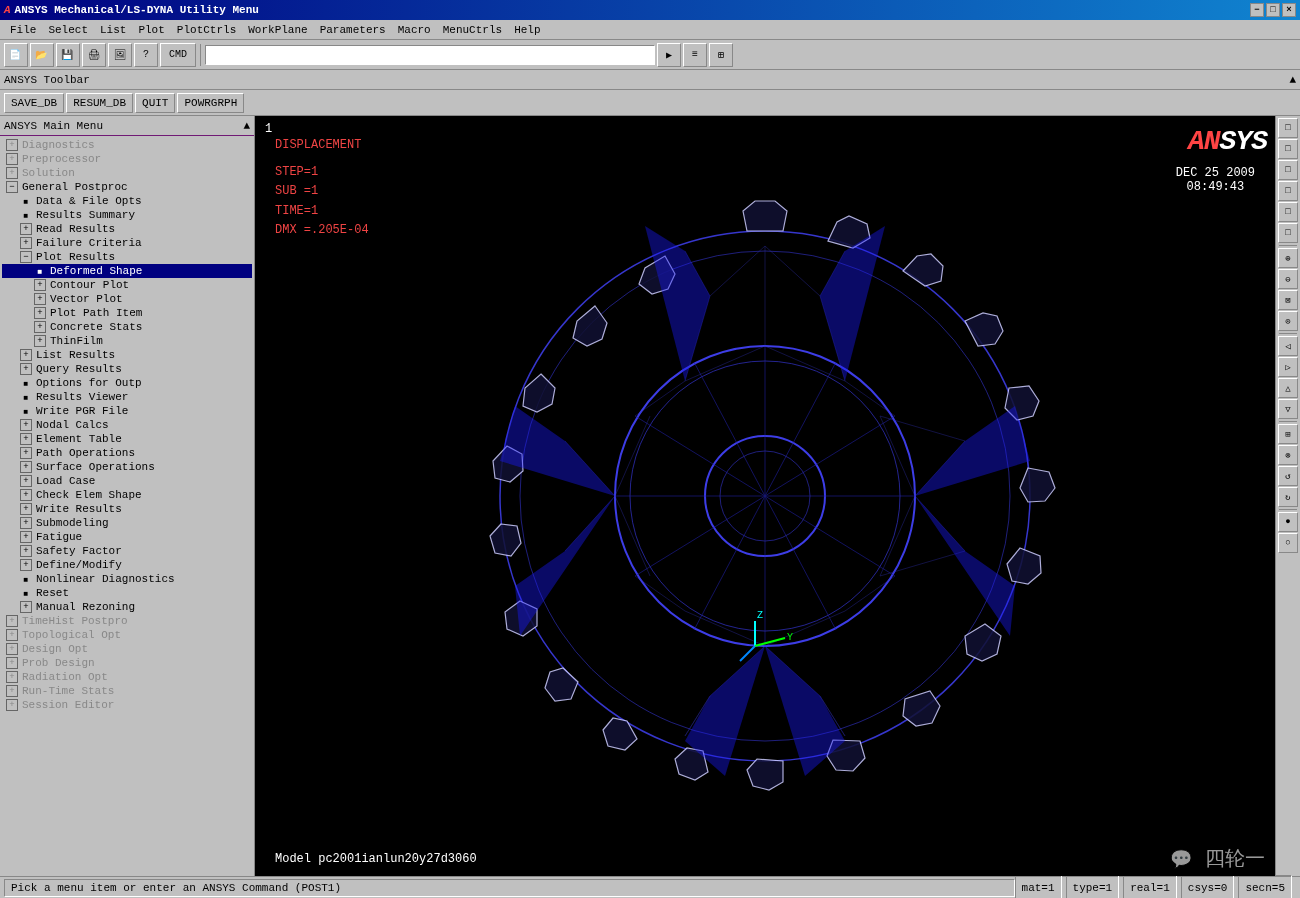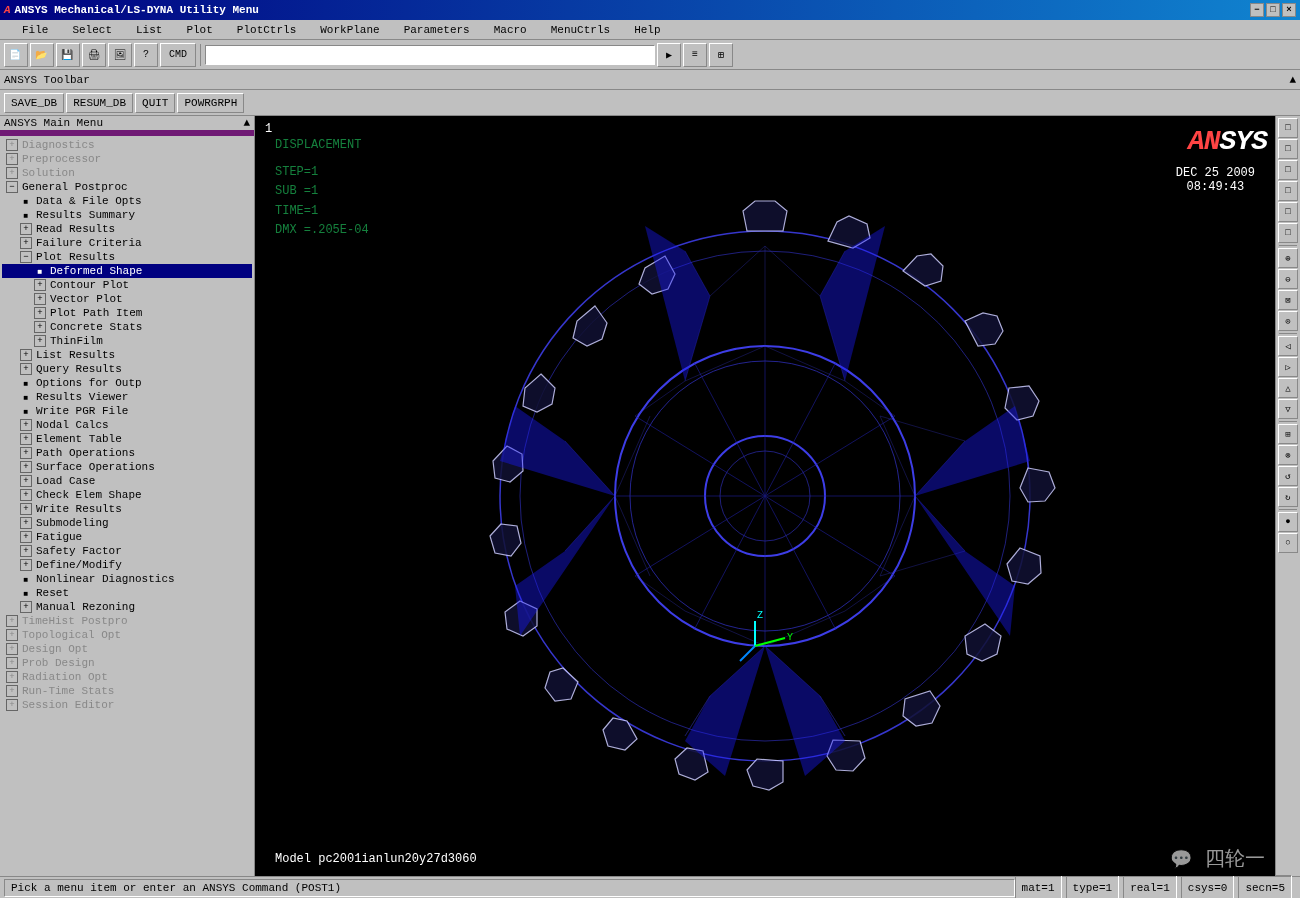--- a/index.html
+++ b/index.html
@@ -31,21 +31,20 @@
       height: 20px;
       display: flex;
       align-items: center;
       padding: 0 4px;
       border-bottom: 1px solid #888;
       font-size: 11px;
     }
     #menu-bar span {
       padding: 2px 6px;
       cursor: pointer;
-      margin-left: 12px;
     }
 
     
     #toolbar {
       background: #c0c0c0;
       height: 30px;
       display: flex;
       align-items: center;
       padding: 2px 4px;
       gap: 2px;
@@ -105,21 +104,21 @@
       display: flex;
       flex-direction: column;
     }
     #left-panel-title {
       background: #c0c0c0;
       height: 20px;
       display: flex;
       align-items: center;
       justify-content: space-between;
       padding: 0 4px;
-      border-bottom: 6px solid #701a75;
+      border-bottom: 1px solid #701a75;
       font-size: 11px;
     }
     #left-panel-content {
       flex: 1;
       overflow-y: auto;
       padding: 2px;
     }
     .menu-item {
       display: flex;
       align-items: center;
@@ -153,21 +152,21 @@
     }
     #viewport-label {
       position: absolute;
       top: 6px; left: 10px;
       color: white;
       font-size: 12px;
     }
     #viewport-info {
       position: absolute;
       top: 20px; left: 20px;
-      color: #15803d;
+      color: #ef4444;
       font-size: 12px;
       line-height: 1.6;
     }
     #ansys-logo {
       position: absolute;
       top: 10px; right: 8px;
       color: white;
       font-size: 28px;
       font-weight: bold;
       font-style: italic;

